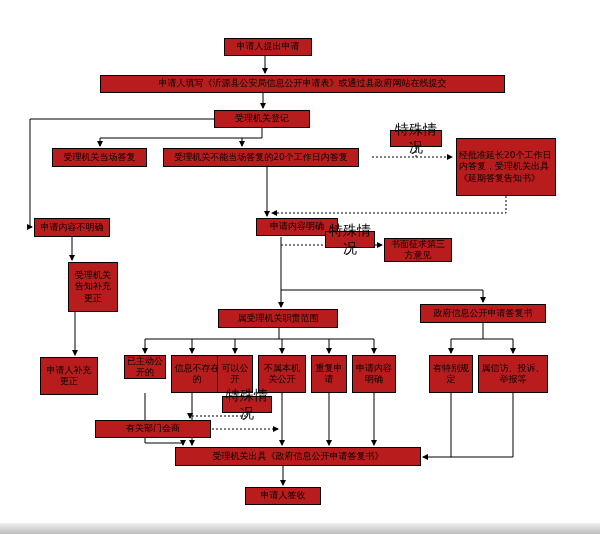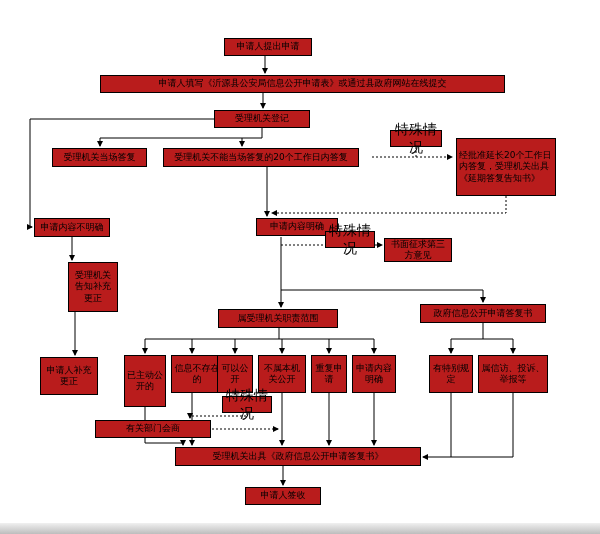--- a/index.html
+++ b/index.html
@@ -106,21 +106,21 @@
   <div class="node" style="left:384px;top:238px;width:68px;height:24px">书面征求第三方意见</div>
 
   <div class="node" style="left:68px;top:262px;width:50px;height:50px">受理机关告知补充更正</div>
 
   <div class="node" style="left:218px;top:309px;width:120px;height:19px">属受理机关职责范围</div>
 
   <div class="node" style="left:420px;top:304px;width:126px;height:19px">政府信息公开申请答复书</div>
 
   <div class="node" style="left:40px;top:357px;width:58px;height:38px">申请人补充更正</div>
 
-  <div class="node" style="left:124px;top:355px;width:42px;height:52px">已主动公开的</div>
+  <div class="node" style="left:124px;top:355px;width:42px;height:24px">已主动公开的</div>
 
   <div class="node" style="left:171px;top:355px;width:52px;height:38px">信息不存在的</div>
 
   <div class="node" style="left:217px;top:355px;width:36px;height:38px">可以公开</div>
 
   <div class="node" style="left:258px;top:355px;width:48px;height:38px">不属本机关公开</div>
 
   <div class="node" style="left:311px;top:355px;width:36px;height:38px">重复申请</div>
 
   <div class="node" style="left:352px;top:355px;width:44px;height:38px">申请内容明确</div>

